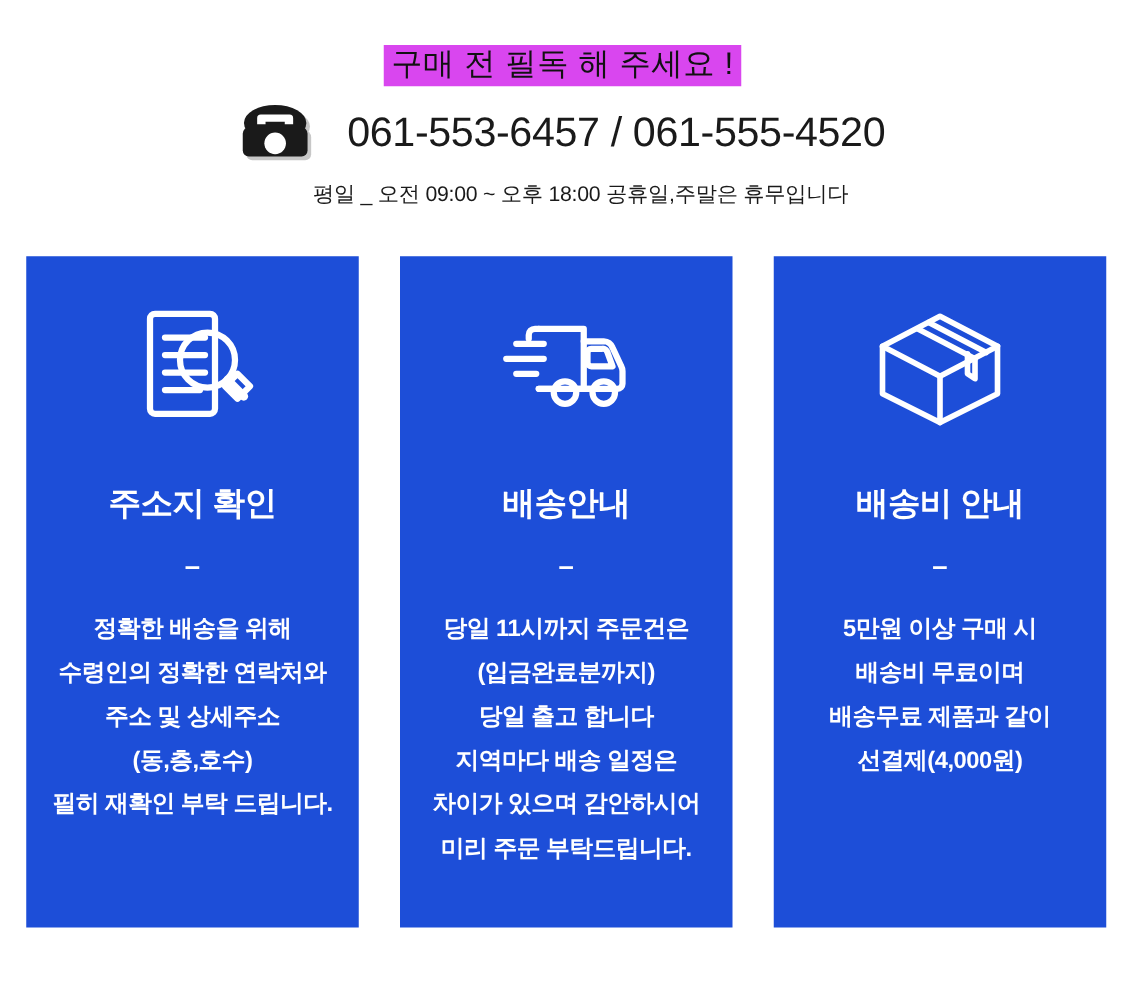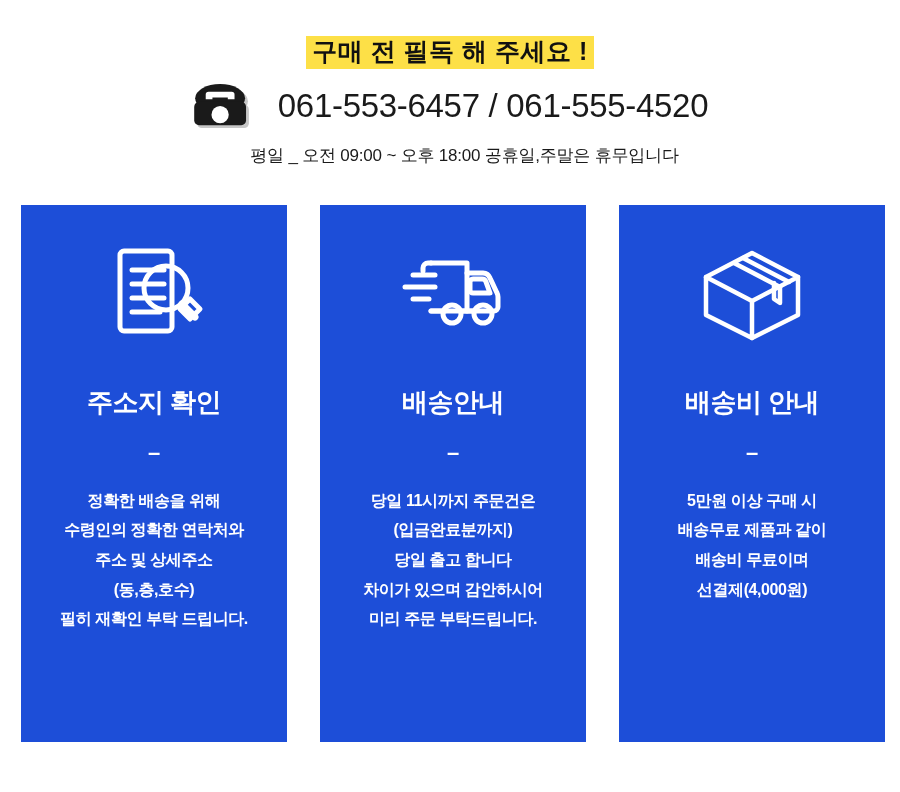--- a/index.html
+++ b/index.html
@@ -28,24 +28,24 @@
     text-align: center;
   }
 
   .headline-wrap {
     padding-top: 36px;
     line-height: 1;
   }
 
   .headline {
     display: inline-block;
-    background: #fde047;
+    background: #d946ef;
     color: #111111;
     font-size: 25px;
-    font-weight: bold;
+    font-weight: normal;
     letter-spacing: 0.5px;
     padding: 3px 6px 5px 6px;
   }
 
   .phone-row {
     margin-top: 12px;
     display: flex;
     align-items: center;
     justify-content: center;
     gap: 24px;
@@ -121,21 +121,21 @@
   .card-divider {
     margin-top: 24px;
     font-size: 22px;
     font-weight: bold;
     color: #ffffff;
     line-height: 1;
   }
 
   .card-body {
     margin-top: 22px;
-    font-size: 16px;
+    font-size: 19px;
     font-weight: bold;
     color: #ffffff;
     line-height: 1.85;
     letter-spacing: -0.4px;
     padding: 0 8px;
   }
 
   .card-body .line { display: block; white-space: nowrap; }
 </style>
 </head>
@@ -213,40 +213,41 @@
           <line x1="10" y1="48" x2="40" y2="48"></line>
           <line x1="18" y1="60" x2="34" y2="60"></line>
         </svg>
       </div>
       <div class="card-title">배송안내</div>
       <div class="card-divider">–</div>
       <div class="card-body">
         <span class="line">당일 11시까지 주문건은</span>
         <span class="line">(입금완료분까지)</span>
         <span class="line">당일 출고 합니다</span>
+        <span class="line">지역마다 배송 일정은</span>
         <span class="line">차이가 있으며 감안하시어</span>
         <span class="line">미리 주문 부탁드립니다.</span>
       </div>
     </div>
 
     <div class="card">
       <div class="card-icon">
         <svg viewBox="0 0 112 104" width="112" height="104" aria-hidden="true" fill="none" stroke="#ffffff" stroke-width="4.5" stroke-linecap="round" stroke-linejoin="round">
           <path d="M56 14 L102 38 L56 62 L10 38 Z"></path>
           <path d="M10 38 V76 L56 99 V62"></path>
           <path d="M102 38 V76 L56 99"></path>
           <path d="M38 24 L84 48"></path>
           <path d="M47 19 L93 43"></path>
           <path d="M84 48 L84 64 L78 60 L78 44"></path>
         </svg>
       </div>
       <div class="card-title">배송비 안내</div>
       <div class="card-divider">–</div>
       <div class="card-body">
         <span class="line">5만원 이상 구매 시</span>
+        <span class="line">배송비 무료이며</span>
         <span class="line">배송무료 제품과 같이</span>
-        <span class="line">배송비 무료이며</span>
         <span class="line">선결제(4,000원)</span>
       </div>
     </div>
 
   </div>
 </div>
 
 </body></html>

